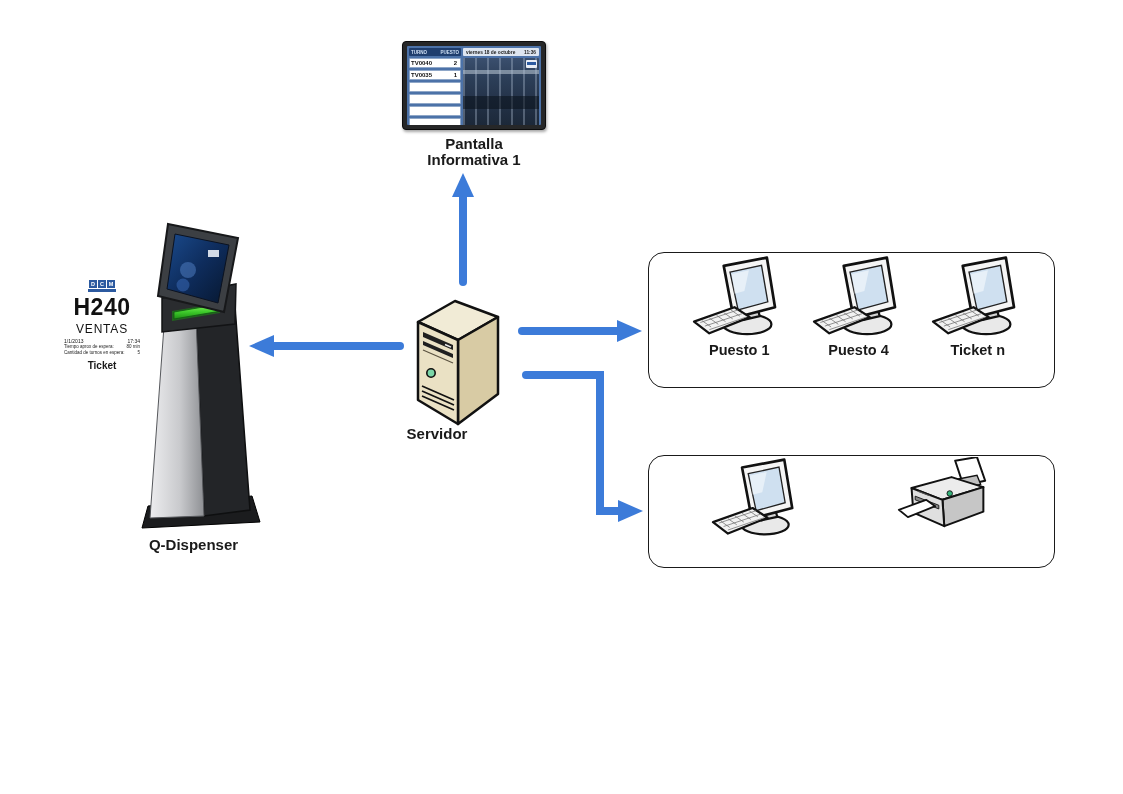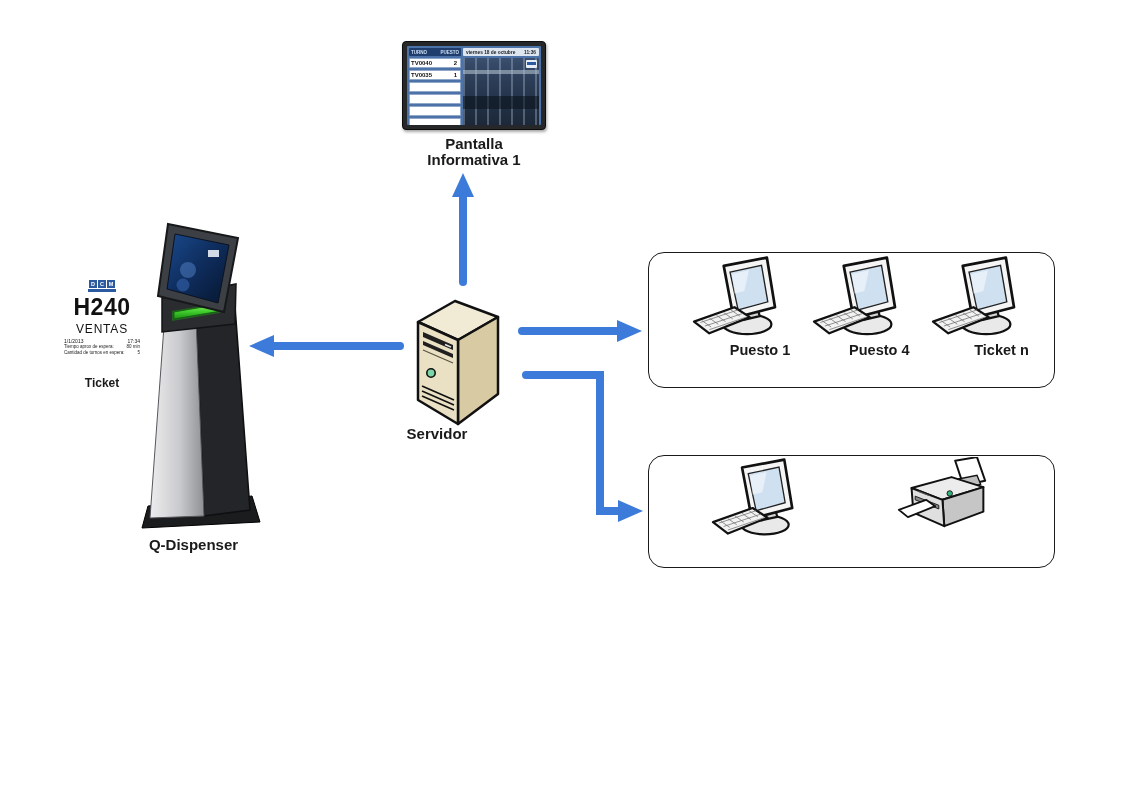--- a/index.html
+++ b/index.html
@@ -39,21 +39,21 @@
   .ticket-logo-bar{width:28px;height:3px;background:#2C5AA0;margin:1px auto 2px auto;}
   .ticket-number{font-size:23px;letter-spacing:.5px;font-weight:bold;}
   .ticket-category{font-size:12px;letter-spacing:.8px;margin-top:1px;}
   .ticket-datetime{display:flex;justify-content:space-between;font-size:5px;margin-top:2px;padding:0 2px;}
   .ticket-line{display:flex;justify-content:space-between;font-size:4.5px;color:#222;padding:0 2px;line-height:5.5px;}
 
   
   .group-box{background:#fff;border:1.6px solid #1a1a1a;border-radius:16px;box-sizing:border-box;overflow:hidden;}
   .group-box .gb-header{height:30px;background:linear-gradient(180deg,#D8E5B6 0%,var(--box-header-green) 70%,#BCD28F 100%);border-bottom:1.6px solid #1a1a1a;display:flex;align-items:center;justify-content:center;font-weight:bold;font-size:15px;color:#1a1a1a;}
   .gb-content{display:flex;align-items:flex-start;}
-  .station{display:flex;flex-direction:column;align-items:flex-end;}
+  .station{display:flex;flex-direction:column;align-items:center;}
   .station-label{font-weight:bold;font-size:14.5px;color:#1a1a1a;margin-top:-3px;}
 
   .arrow-stroke{stroke:var(--arrow-blue);fill:none;}
   .arrow-fill{fill:var(--arrow-blue);stroke:none;}
 </style>
 </head>
 <body>
 
 <div class="stage">
 
@@ -151,21 +151,21 @@
       <span>17:34</span>
     </div>
     <div class="ticket-line">
       <span>Tiempo aprox de espera:</span>
       <span>80 min</span>
     </div>
     <div class="ticket-line">
       <span>Cantidad de turnos en espera:</span>
       <span>5</span>
     </div>
-    <div class="diagram-label" style="margin-top:20px;font-size:12px">Ticket</div>
+    <div class="diagram-label" style="margin-top:3px;font-size:10px">Ticket</div>
   </div>
 
   <svg class="abs" style="left:138px;top:212px" width="125" height="320" viewBox="0 0 125 320">
     <defs>
       <linearGradient id="silver" x1="0" y1="0" x2="1" y2="0">
         <stop offset="0" stop-color="#EDEDEF"></stop>
           <stop offset=".55" stop-color="#C9CACD"></stop>
           <stop offset="1" stop-color="#8E9094"></stop>
       </linearGradient>
       <linearGradient id="kioskScr" x1="0" y1="0" x2="1" y2="1">

